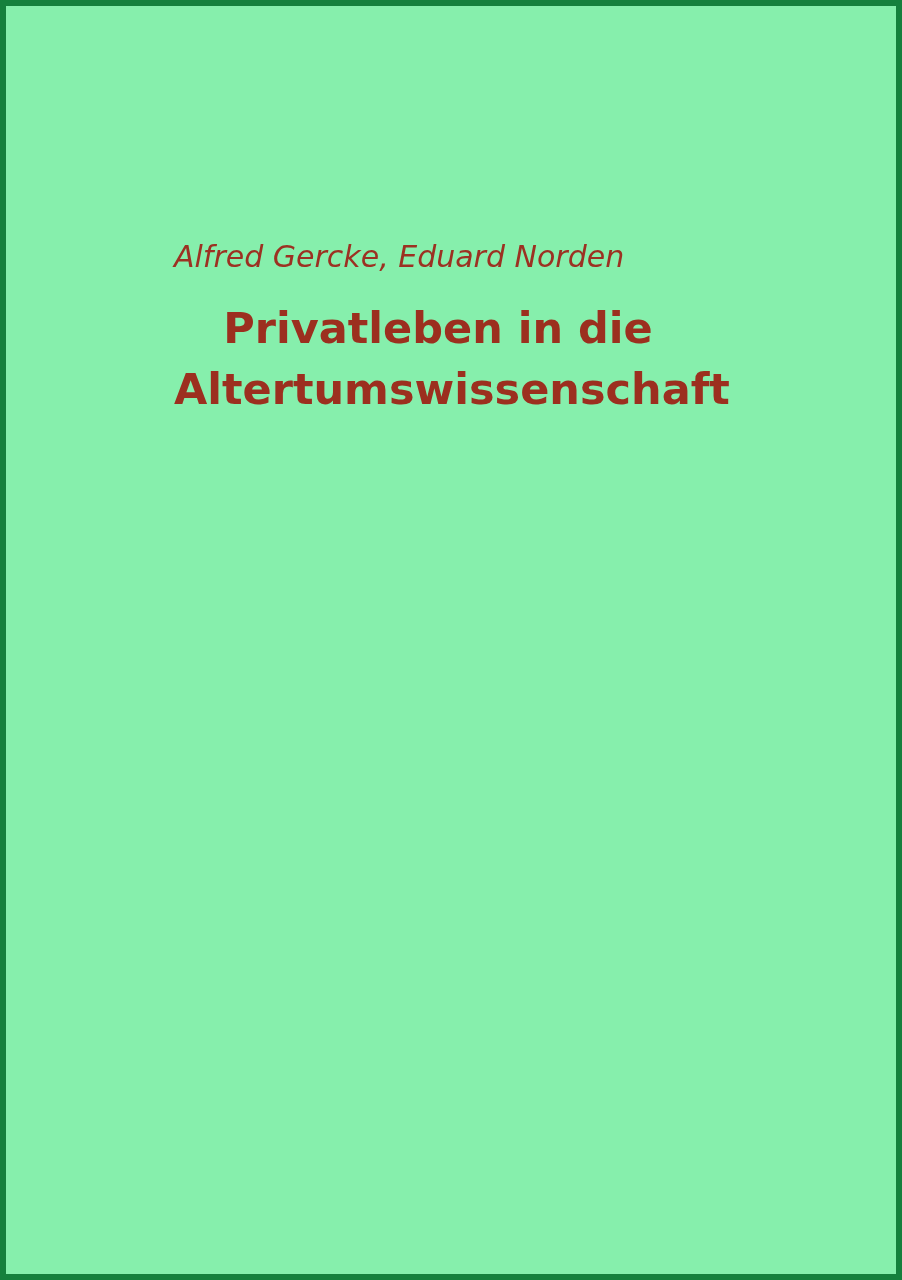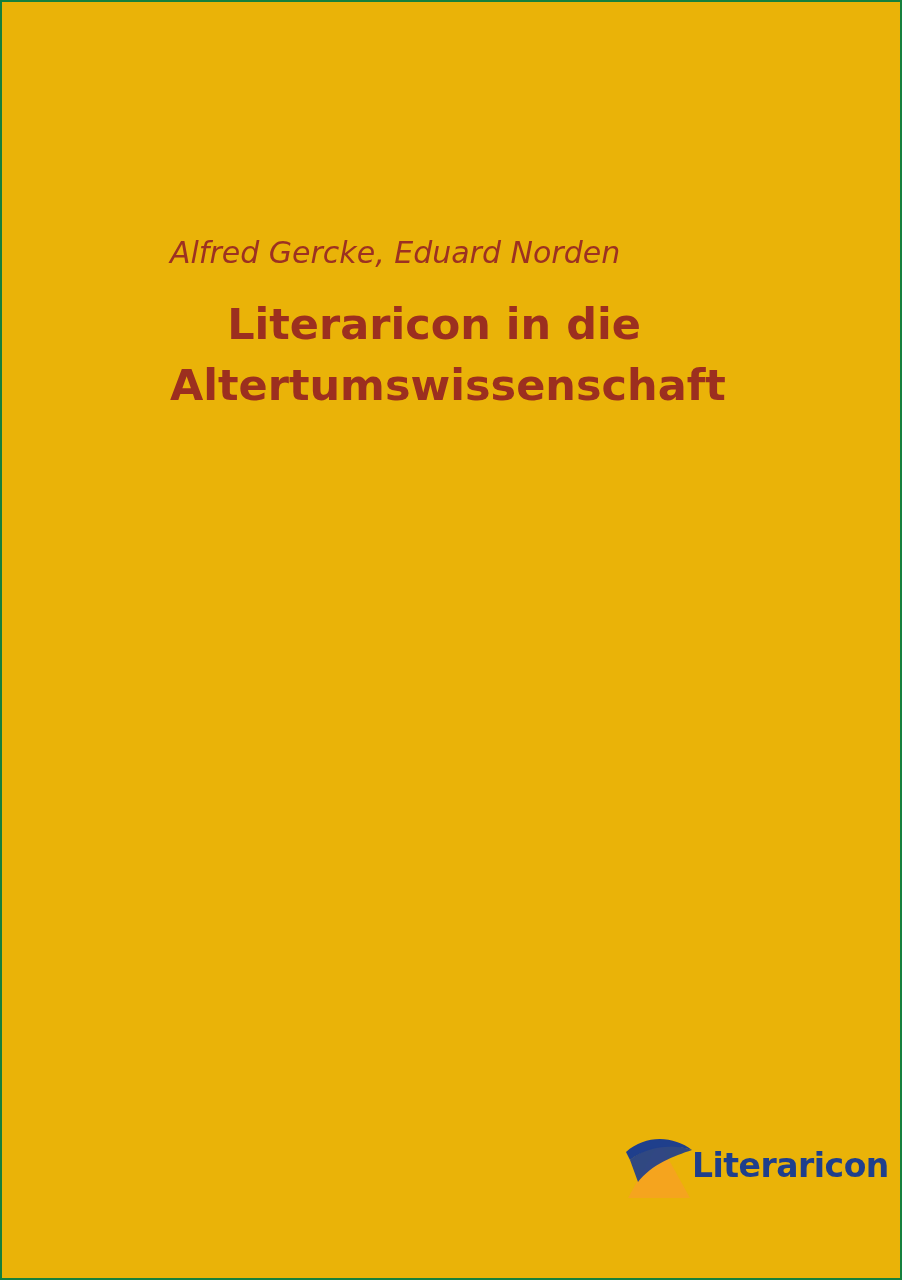--- a/index.html
+++ b/index.html
@@ -10,22 +10,22 @@
     width: 902px;
     height: 1280px;
     background: #ffffff;
     font-family: "DejaVu Sans", sans-serif;
   }
   .cover {
     position: relative;
     box-sizing: border-box;
     width: 902px;
     height: 1280px;
-    background: #eab308;
-    border: 2px solid #15803d;
+    background: #86efac;
+    border: 6px solid #15803d;
     overflow: hidden;
   }
   .text-block {
     position: absolute;
     left: 168px;
     top: 232px;
     width: 528px;
   }
   .authors {
     font-family: "DejaVu Sans", sans-serif;
@@ -87,30 +87,18 @@
   }
 </style>
 </head>
 <body>
 
 <div class="cover">
 
   <div class="text-block">
     <p class="authors">Alfred Gercke, Eduard Norden</p>
 
-    <h1 class="book-title">Literaricon in die Altertumswissenschaft</h1>
+    <h1 class="book-title">Privatleben in die Altertumswissenschaft</h1>
 
   </div>
 
-  <div class="logo">
-    <div class="logo-inner">
-      <span class="logo-mark">
-        <svg width="74" height="74" viewBox="0 0 74 74" xmlns="http://www.w3.org/2000/svg">
-          <polygon points="37,12 68,68 6,68" fill="#f5a41e"></polygon>
-          <path d="M4 22 C24 4 52 6 70 20 C50 14 26 16 8 30 Z" fill="#1f3f8c"></path>
-          <path d="M8 30 C24 16 48 12 70 20 C52 26 30 34 16 52 Z" fill="#1f3f8c" opacity="0.92"></path>
-        </svg>
-      </span>
-      <span class="logo-word">Literaricon</span>
-    </div>
-  </div>
 
 </div>
 
 </body></html>

